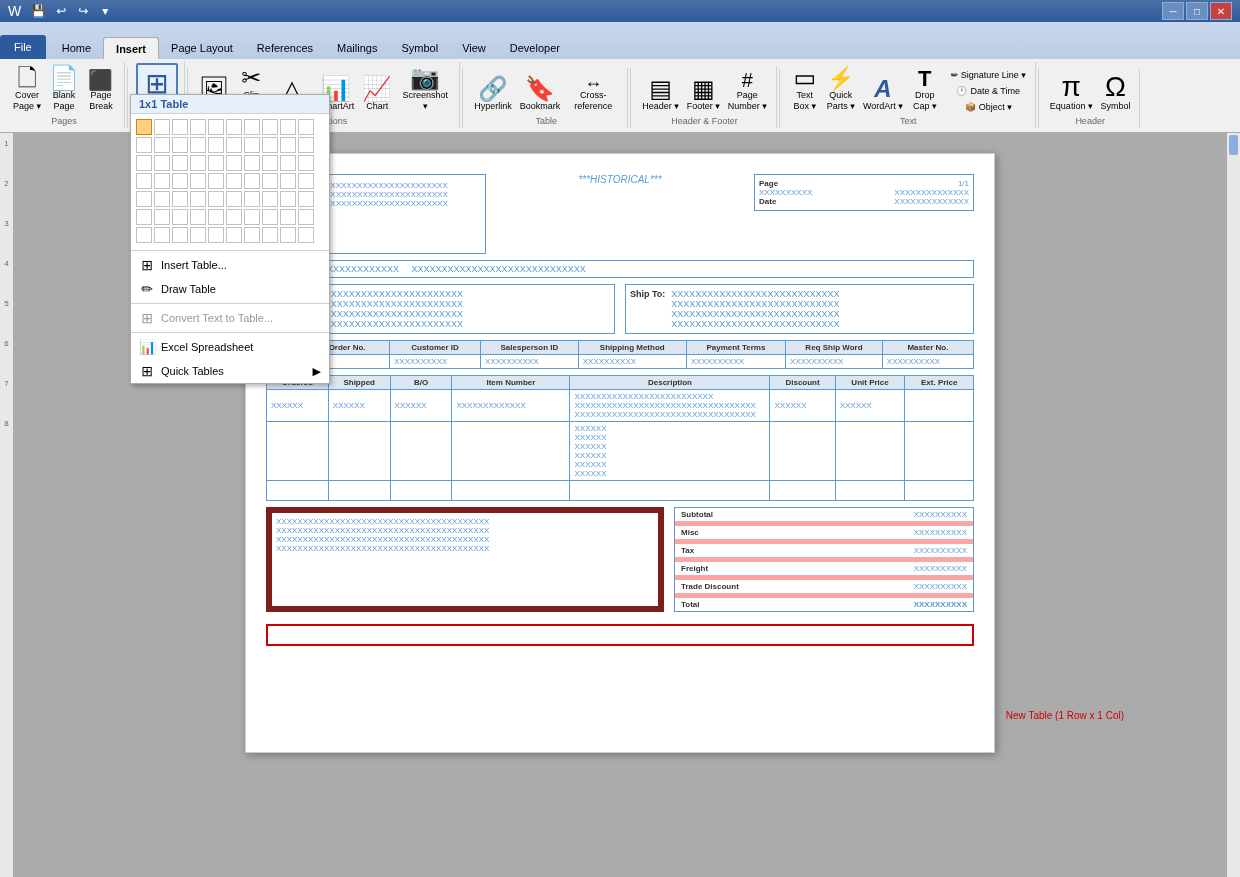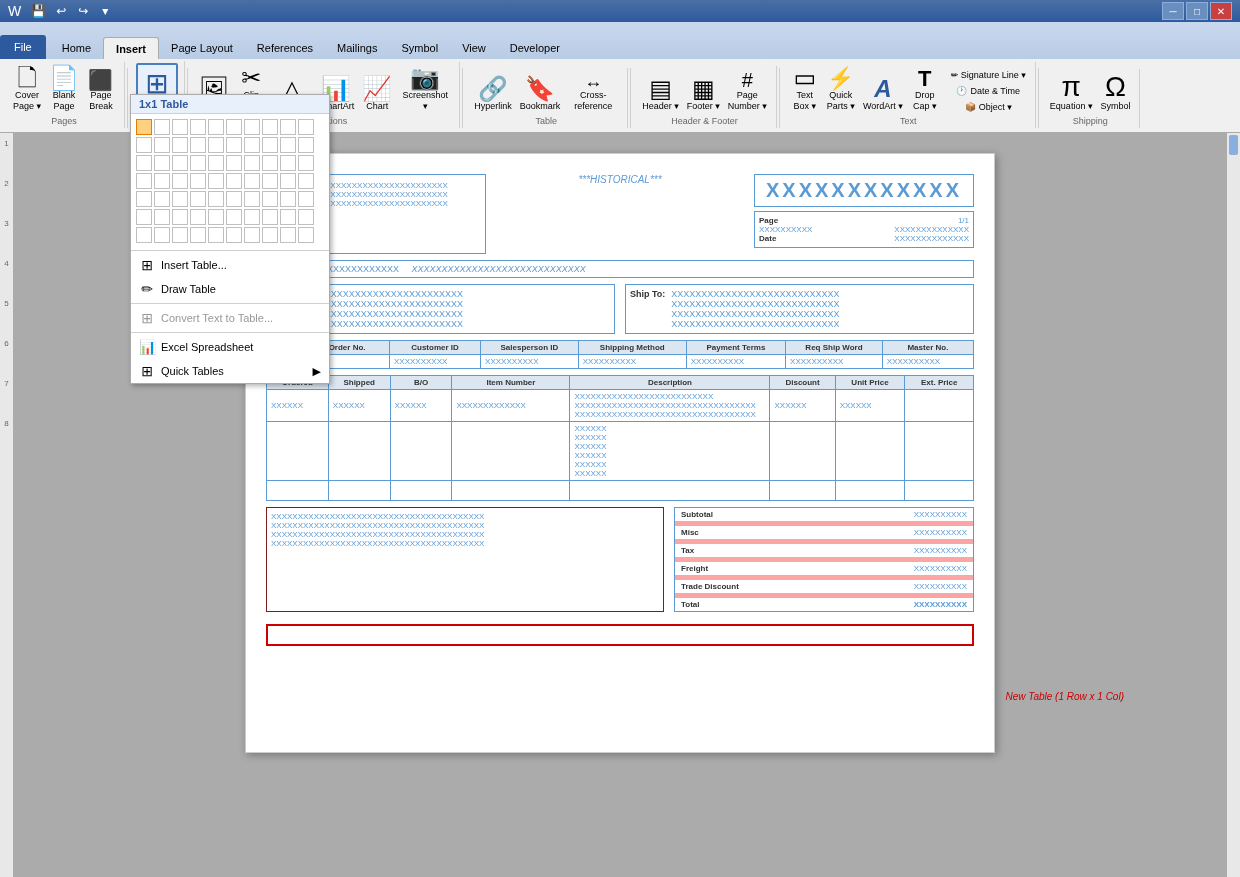--- a/index.html
+++ b/index.html
@@ -135,21 +135,21 @@
 
     .order-table { width: 100%; border-collapse: collapse; margin: 6px 0; font-size: 8px; }
     .order-table th { background: #dce6f1; border: 1px solid #5b9bd5; padding: 2px 4px; text-align: center; color: #333; font-size: 8px; }
     .order-table td { border: 1px solid #5b9bd5; padding: 2px 4px; color: #5b9bd5; font-size: 8px; }
 
     .items-table { width: 100%; border-collapse: collapse; margin: 6px 0; font-size: 8px; }
     .items-table th { background: #dce6f1; border: 1px solid #5b9bd5; padding: 2px 4px; text-align: center; color: #333; font-size: 8px; }
     .items-table td { border: 1px solid #5b9bd5; padding: 2px 4px; color: #5b9bd5; font-size: 8px; height: 14px; }
 
     .totals-section { display: flex; gap: 10px; margin-top: 6px; }
-    .notes-box { flex: 1; border: 1px solid #7f1d1d; padding: 4px; font-size: 8px; }
+    .notes-box { flex: 1; border: 6px solid #7f1d1d; padding: 4px; font-size: 8px; }
     .totals-box { min-width: 300px; border: 1px solid #5b9bd5; }
     .totals-row { display: flex; justify-content: space-between; border-bottom: 5px solid #fca5a5; padding: 2px 6px; font-size: 8px; }
     .totals-label { color: #333; font-weight: bold; }
     .totals-value { color: #5b9bd5; }
     .address-lines { color: #5b9bd5; font-size: 8px; }
 
     .ribbon-separator { width: 1px; background: #d0d0d0; height: 60px; margin: 0 2px; }
   </style>
 </head>
 <body>
@@ -329,21 +329,21 @@
       <div class="ribbon-group-items">
         <div class="ribbon-btn">
           <span class="btn-icon" style="font-size:28px;">π</span>
           <span class="btn-label">Equation ▾</span>
         </div>
         <div class="ribbon-btn">
           <span class="btn-icon" style="font-size:28px;">Ω</span>
           <span class="btn-label">Symbol</span>
         </div>
       </div>
-      <div class="ribbon-group-label">Shipping</div>
+      <div class="ribbon-group-label">Header</div>
     </div>
   </div>
 </div>
 
 <div class="table-dropdown">
   <div class="dropdown-header">1x1 Table</div>
   <div class="grid-container">
     <div class="grid-row">
       <div class="grid-cell highlighted"></div>
       <div class="grid-cell"></div>
@@ -476,41 +476,40 @@
         <div style="display:flex; justify-content:space-between; align-items:flex-start; margin-bottom:6px;">
           <div style="border:1px solid #5b9bd5; padding:6px 10px; min-width:220px; min-height:80px;">
             <div class="address-lines">XXXXXXXXXXXXXXXXXXXXXXXXXXXXXXXX</div>
             <div class="address-lines">XXXXXXXXXXXXXXXXXXXXXXXXXXXXXXXX</div>
             <div class="address-lines">XXXXXXXXXXXXXXXXXXXXXXXXXXXXXXXX</div>
           </div>
           <div style="text-align:center; flex:1; padding:0 20px;">
             <div style="color:#5b9bd5; font-style:italic; font-size:10px; margin-bottom:8px;">***HISTORICAL***</div>
           </div>
           <div style="min-width:220px;">
-            <div style="border:1px solid #5b9bd5; padding:4px 10px; font-size:20px; color:#5b9bd5; font-weight:bold; letter-spacing:3px; text-align:center; margin-bottom:4px;">XXXXXXXXXXXX</div>
             <div style="border:1px solid #5b9bd5; padding:4px;">
               <div style="display:flex; justify-content:space-between; font-size:8px;">
                 <span style="color:#333; font-weight:bold;">Page</span>
                 <span style="color:#5b9bd5;margin-left:17px;">1/1</span>
               </div>
               <div style="display:flex; justify-content:space-between; font-size:8px;">
                 <span style="color:#5b9bd5;">XXXXXXXXXX</span>
                 <span style="color:#5b9bd5;">XXXXXXXXXXXXXX</span>
               </div>
               <div style="display:flex; justify-content:space-between; font-size:8px;">
                 <span style="color:#333; font-weight:bold;">Date</span>
                 <span style="color:#5b9bd5;">XXXXXXXXXXXXXX</span>
               </div>
             </div>
           </div>
         </div>
 
         <div style="border:1px solid #5b9bd5; padding:3px 6px; margin-bottom:4px; font-size:9px; color:#5b9bd5;">
           <span>XXXXXXXXXXXXXXXXXXXXX</span>
-          <span style="margin-left:10px;font-style:italic;">XXXXXXXXXXXXXXXXXXXXXXXXXXXXX</span>
+          <span style="margin-left:10px;">XXXXXXXXXXXXXXXXXXXXXXXXXXXXX</span>
         </div>
 
         <div class="bill-ship">
           <div class="bill-box">
             <div style="display:flex;">
               <span class="bill-label" style="margin-right:6px;white-space:nowrap;">Bill To:</span>
               <div>
                 <div>XXXXXXXXXXXXXXXXXXXXXXXXXX</div>
                 <div>XXXXXXXXXXXXXXXXXXXXXXXXXX</div>
                 <div>XXXXXXXXXXXXXXXXXXXXXXXXXX</div>
@@ -637,21 +636,21 @@
               <span class="totals-label">Trade Discount</span>
               <span class="totals-value">XXXXXXXXXX</span>
             </div>
             <div class="totals-row" style="border-bottom:none; font-weight:bold;">
               <span class="totals-label">Total</span>
               <span class="totals-value">XXXXXXXXXX</span>
             </div>
           </div>
         </div>
 
-        <div style="color:#cc0000; font-size:10px; font-style:italic; text-align:center; position:absolute; right:-130px; bottom:50px; white-space:nowrap;">New Table (1 Row x 1 Col)</div>
+        <div style="color:#cc0000; font-size:10px; text-align:center; position:absolute; right:-130px; bottom:31px; white-space:nowrap;">New Table (1 Row x 1 Col)</div>
 
         <table style="width:100%; border-collapse:collapse; margin-top:12px;">
           <tbody>
             <tr>
               <td style="border:2px solid #cc0000; height:20px; padding:2px;"></td>
             </tr>
           </tbody>
         </table>
 
       </div>

